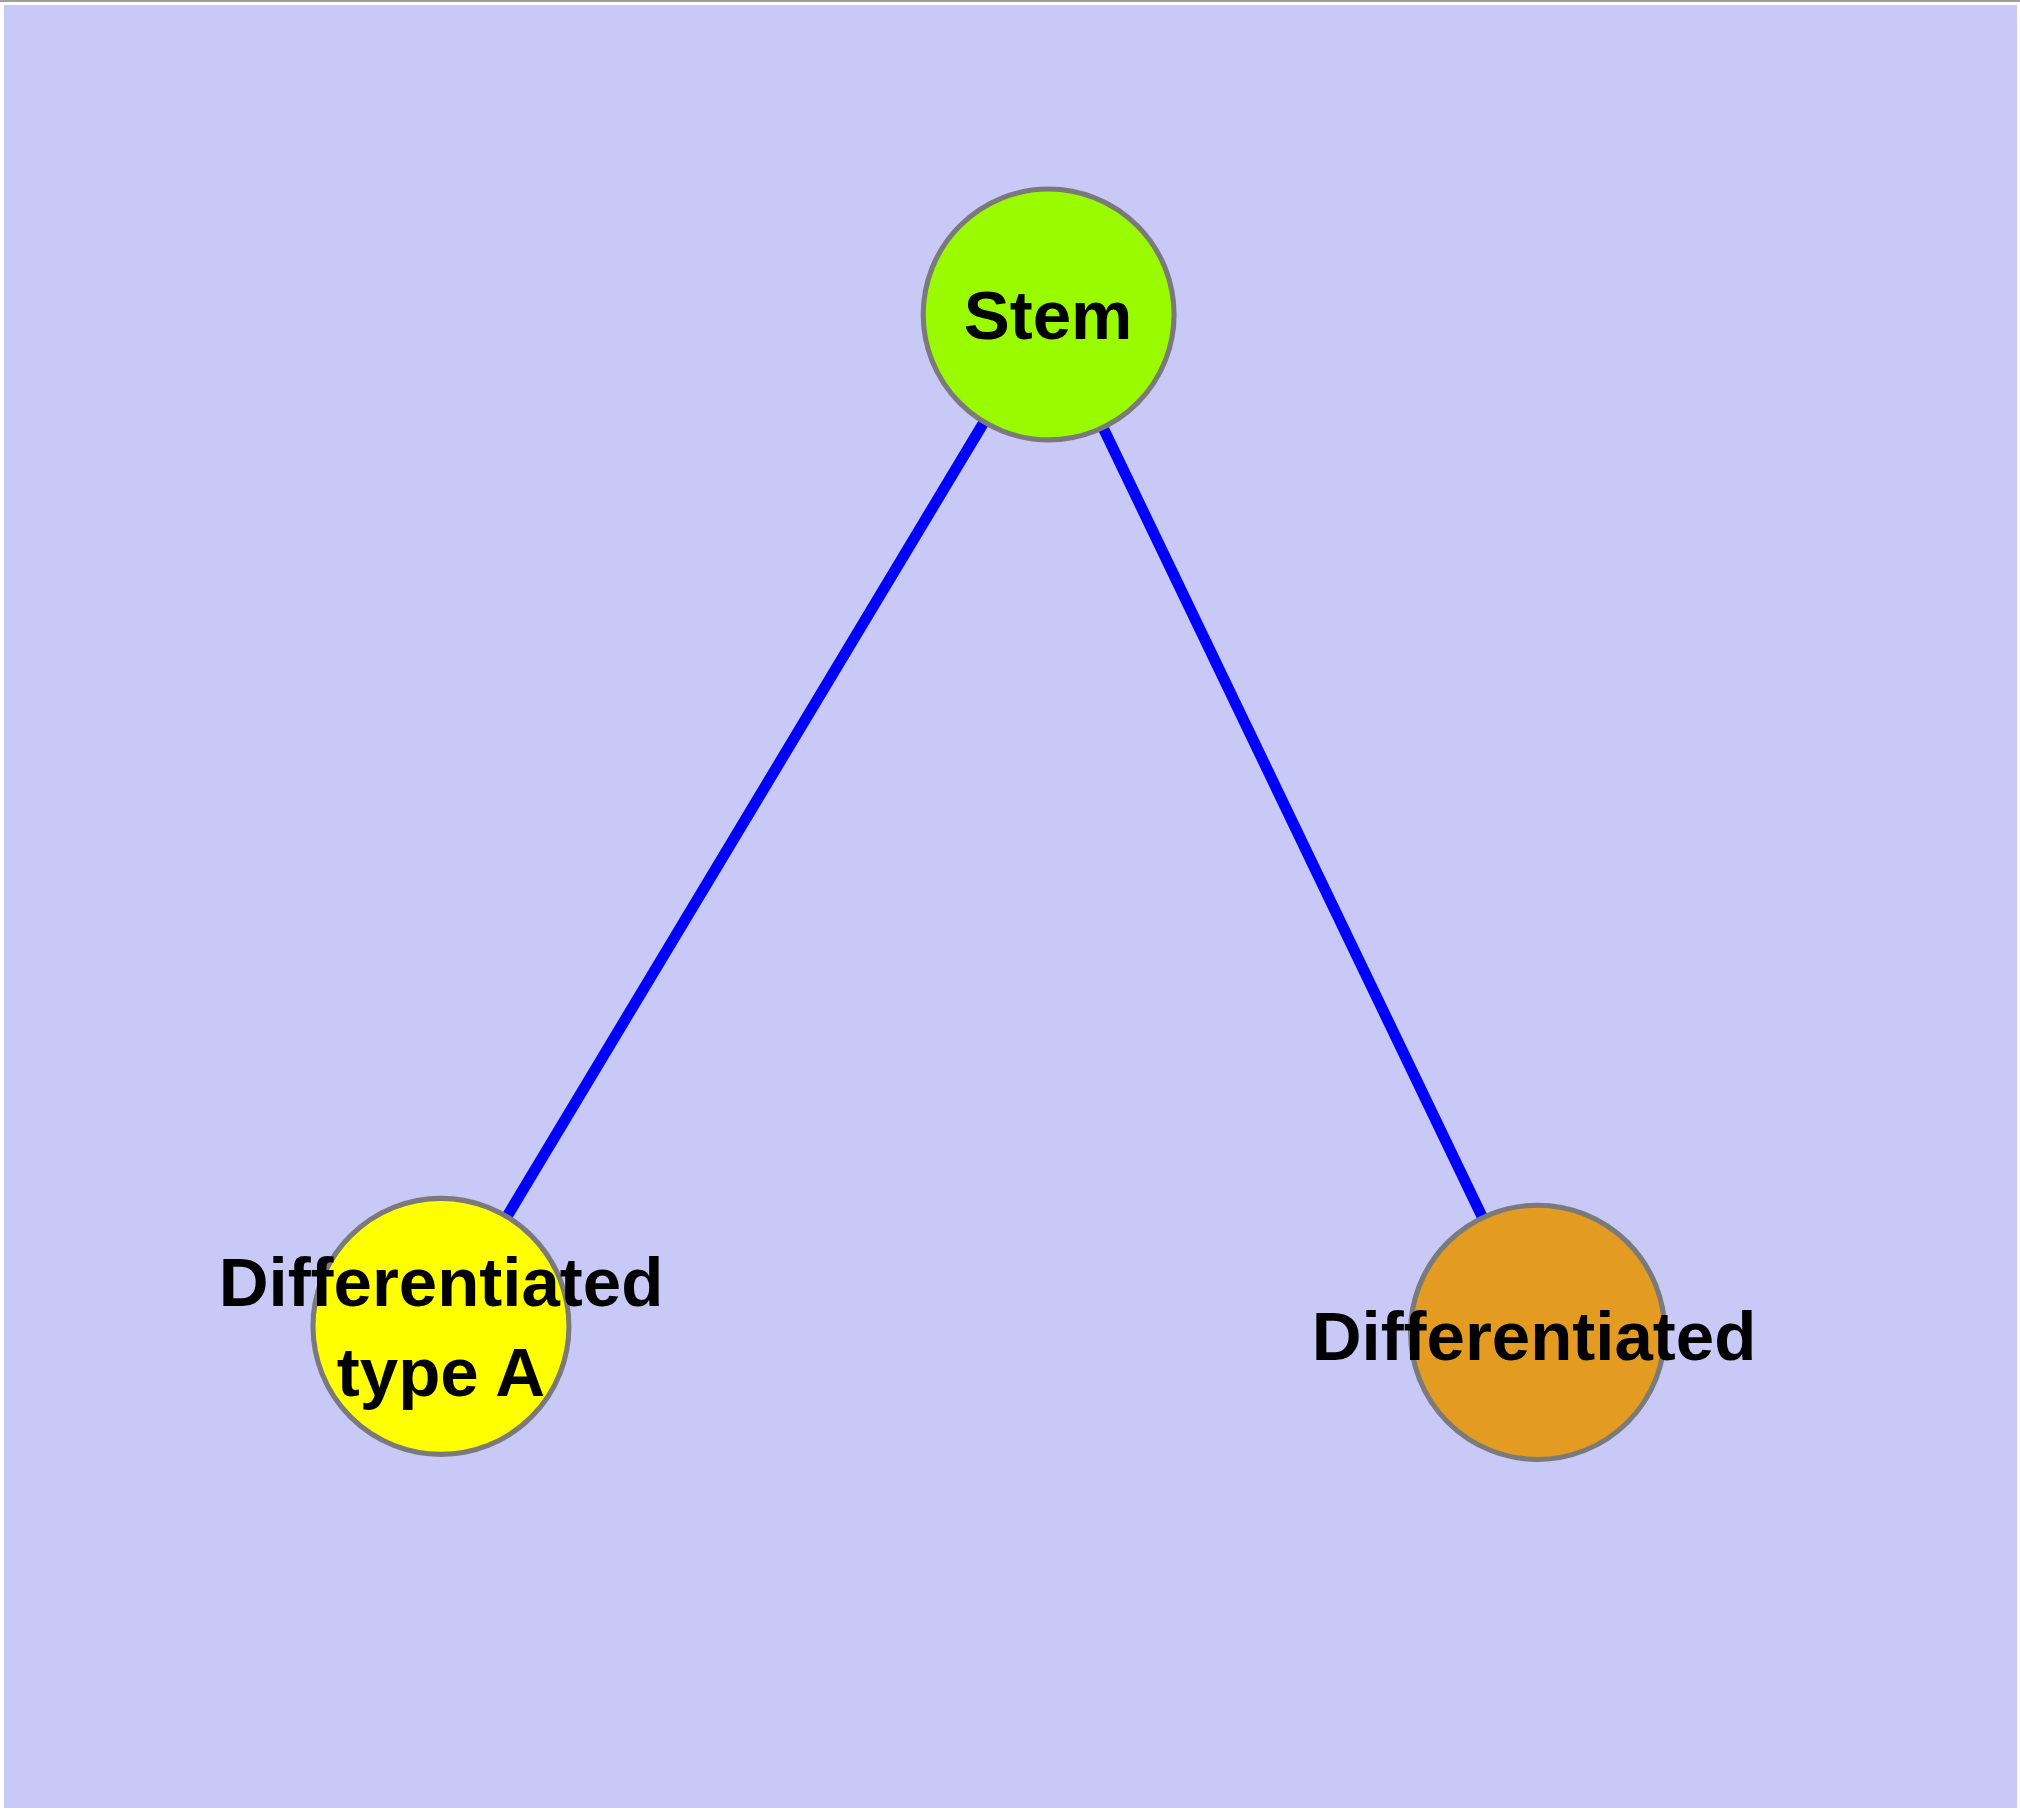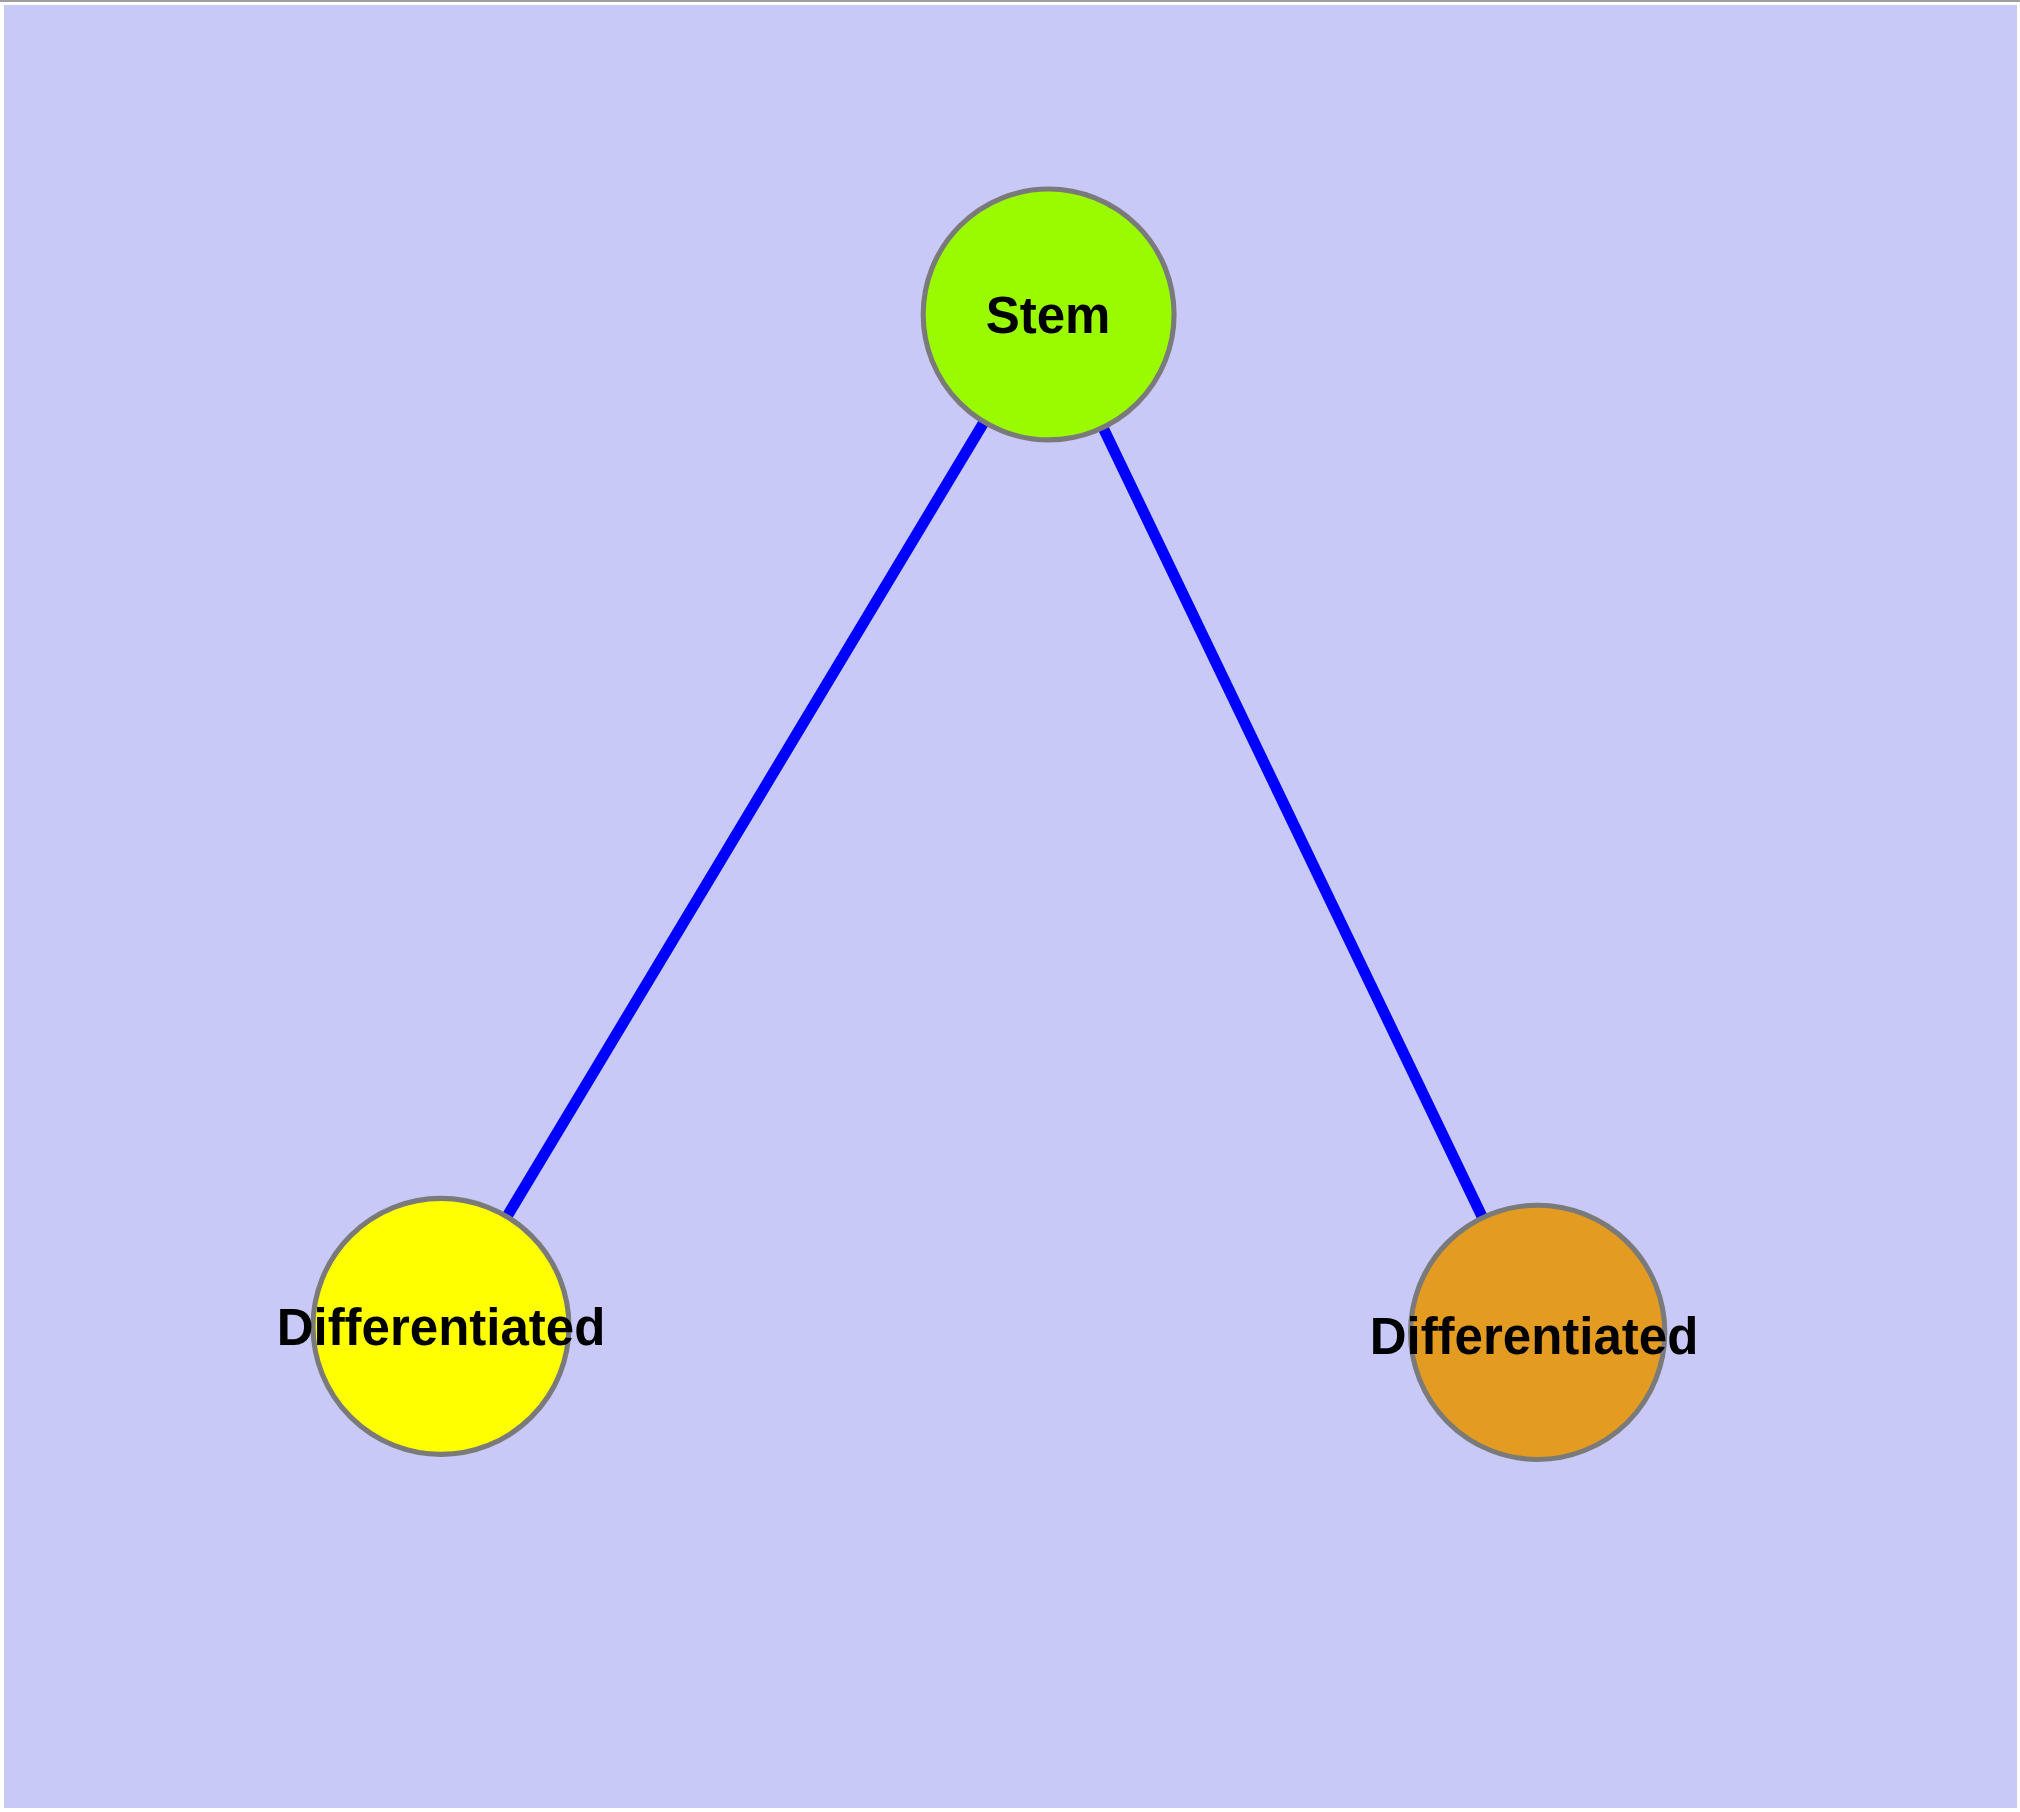--- a/index.html
+++ b/index.html
@@ -35,21 +35,21 @@
     width: 2021px;
     height: 1812px;
   }
   .node-label {
     position: absolute;
     transform: translate(-50%, -50%);
     text-align: center;
     white-space: nowrap;
     color: #000000;
     font-weight: bold;
-    font-size: 51px;
+    font-size: 69px;
     line-height: 90px;
     letter-spacing: 0px;
   }
   .node-label .line { display: block; }
   #label-stem  { left: 1048px; top: 316px;  }
   #label-typea { left: 441px;  top: 1328px; }
   #label-typeb { left: 1534px; top: 1337px; }
 </style>
 </head>
 <body>
@@ -67,19 +67,20 @@
     <circle cx="520" cy="1565" r="151" stroke="#7a7a7a" stroke-width="6" fill="#FFFF00"></circle>
     <circle cx="1814" cy="1572" r="150" stroke="#7a7a7a" stroke-width="6" fill="#E39B21"></circle>
   </svg>
 
   <div class="node-label" id="label-stem">
     <span class="line">Stem</span>
   </div>
 
   <div class="node-label" id="label-typea">
     <span class="line">Differentiated</span>
+    <span class="line">type A</span>
   </div>
 
   <div class="node-label" id="label-typeb">
     <span class="line">Differentiated</span>
   </div>
 </div>
 
 
 </body></html>

